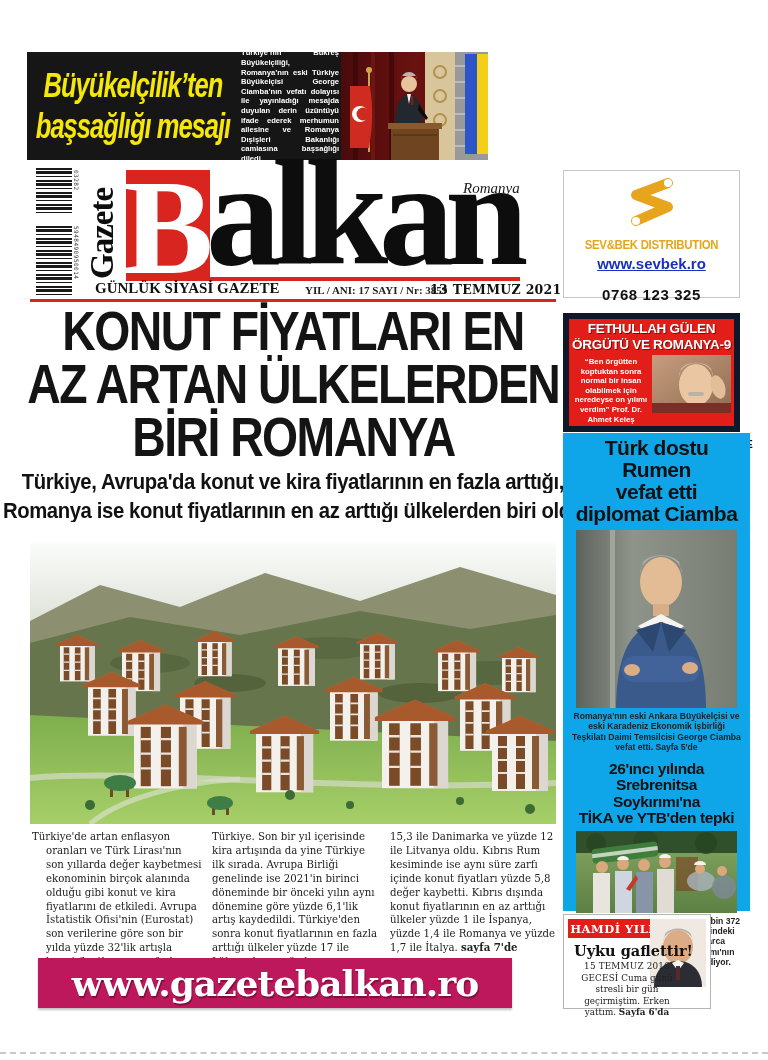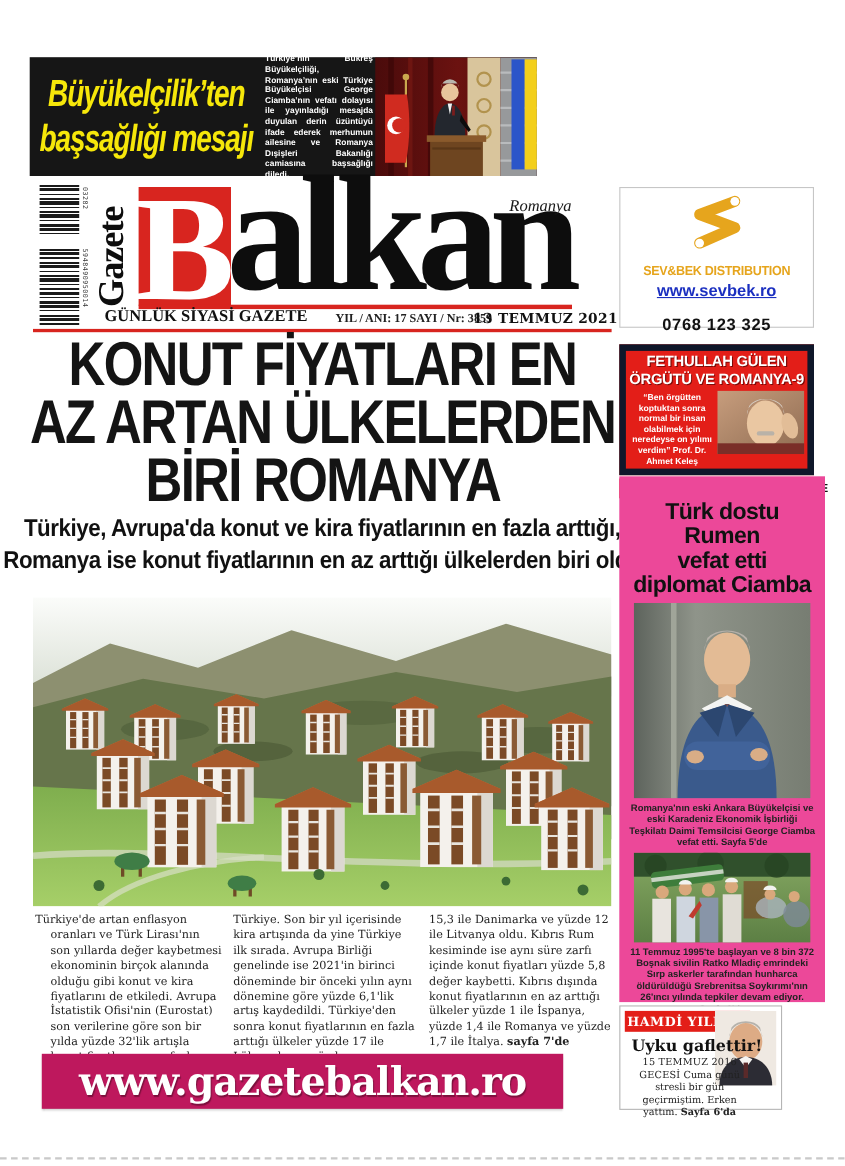--- a/index.html
+++ b/index.html
@@ -78,22 +78,22 @@
   .gulen-title{color:#fff;font-weight:800;font-size:13.5px;line-height:15.5px;text-align:center;
                text-shadow:1px 1px 0 #7a0b08;letter-spacing:-.3px;}
   .gulen-body{display:flex;margin-top:3px;}
   .gulen-quote{width:82px;color:#fff;font-weight:bold;font-size:7.8px;line-height:9.6px;text-align:center;padding:2px 2px 0 0;}
   .gulen-photo{width:83px;height:58px;overflow:hidden;}
   .gulen-footer{margin-top:3px;background:#e31e18;height:18px;display:flex;align-items:center;padding:0 4px;}
   .gulen-footer .gf-label{color:#fff;font-weight:800;font-size:11px;letter-spacing:-.3px;white-space:nowrap;}
   .gulen-footer .gf-page{color:#111;font-weight:800;font-size:10.5px;margin-left:auto;}
 
   
-  .cream{position:absolute;left:563px;top:433px;width:187px;height:478px;background:#ec4899;
-         box-sizing:border-box;padding:22px 8px 0 8px;}
+  .cream{position:absolute;left:563px;top:433px;width:187px;height:478px;background:#0ea5e9;
+         box-sizing:border-box;padding:4px 8px 0 8px;}
   .ciamba-h .ch-line{display:block;text-align:center;font-size:21px;line-height:22px;font-weight:800;
                      letter-spacing:-.5px;color:#111;}
   .ciamba-photo{width:161px;height:178px;margin:5px auto 3px auto;overflow:hidden;}
   .side-caption{font-size:8.6px;line-height:10.4px;font-weight:bold;color:#222;text-align:center;}
   .sreb-h{margin-top:8px;}
   .sreb-h .sh-line{display:block;text-align:center;font-size:15.5px;line-height:16.5px;font-weight:800;
                    letter-spacing:-.4px;color:#111;}
   .sreb-photo{width:161px;height:82px;margin:4px auto 3px auto;overflow:hidden;}
 
   
@@ -380,20 +380,25 @@
         <path d="M40 178 c0 -50 14 -84 45 -84 c31 0 45 34 45 84 z" fill="#3a5a8c"></path>
         <path d="M60 100 l25 -8 l-8 30 z" fill="#2c4770"></path>
         <path d="M110 100 l-25 -8 l8 30 z" fill="#2c4770"></path>
         <rect x="46" y="126" width="78" height="26" rx="12" fill="#41639a"></rect>
         <ellipse cx="56" cy="140" rx="8" ry="6" fill="#d9ad86"></ellipse>
         <ellipse cx="114" cy="138" rx="8" ry="6" fill="#d9ad86"></ellipse>
       </svg>
     </div>
     <div class="side-caption">Romanya'nın eski Ankara Büyükelçisi ve eski Karadeniz Ekonomik İşbirliği Teşkilatı Daimi Temsilcisi George Ciamba vefat etti. Sayfa 5'de</div>
 
+    <div class="sreb-h">
+      <span class="sh-line">26'ıncı yılında</span>
+      <span class="sh-line">Srebrenitsa Soykırımı'na</span>
+      <span class="sh-line">TİKA ve YTB'den tepki</span>
+    </div>
     <div class="sreb-photo">
       <svg width="161" height="82" viewBox="0 0 161 82">
         <defs>
             <linearGradient id="sp" x1="0" y1="0" x2="0" y2="1">
           <stop offset="0" stop-color="#87a963"></stop>
               <stop offset="1" stop-color="#5c7f44"></stop>
             </linearGradient>
           </defs>
         <rect width="161" height="82" fill="url(#sp)"></rect>
         <rect x="0" y="0" width="161" height="22" fill="#30502c"></rect>

